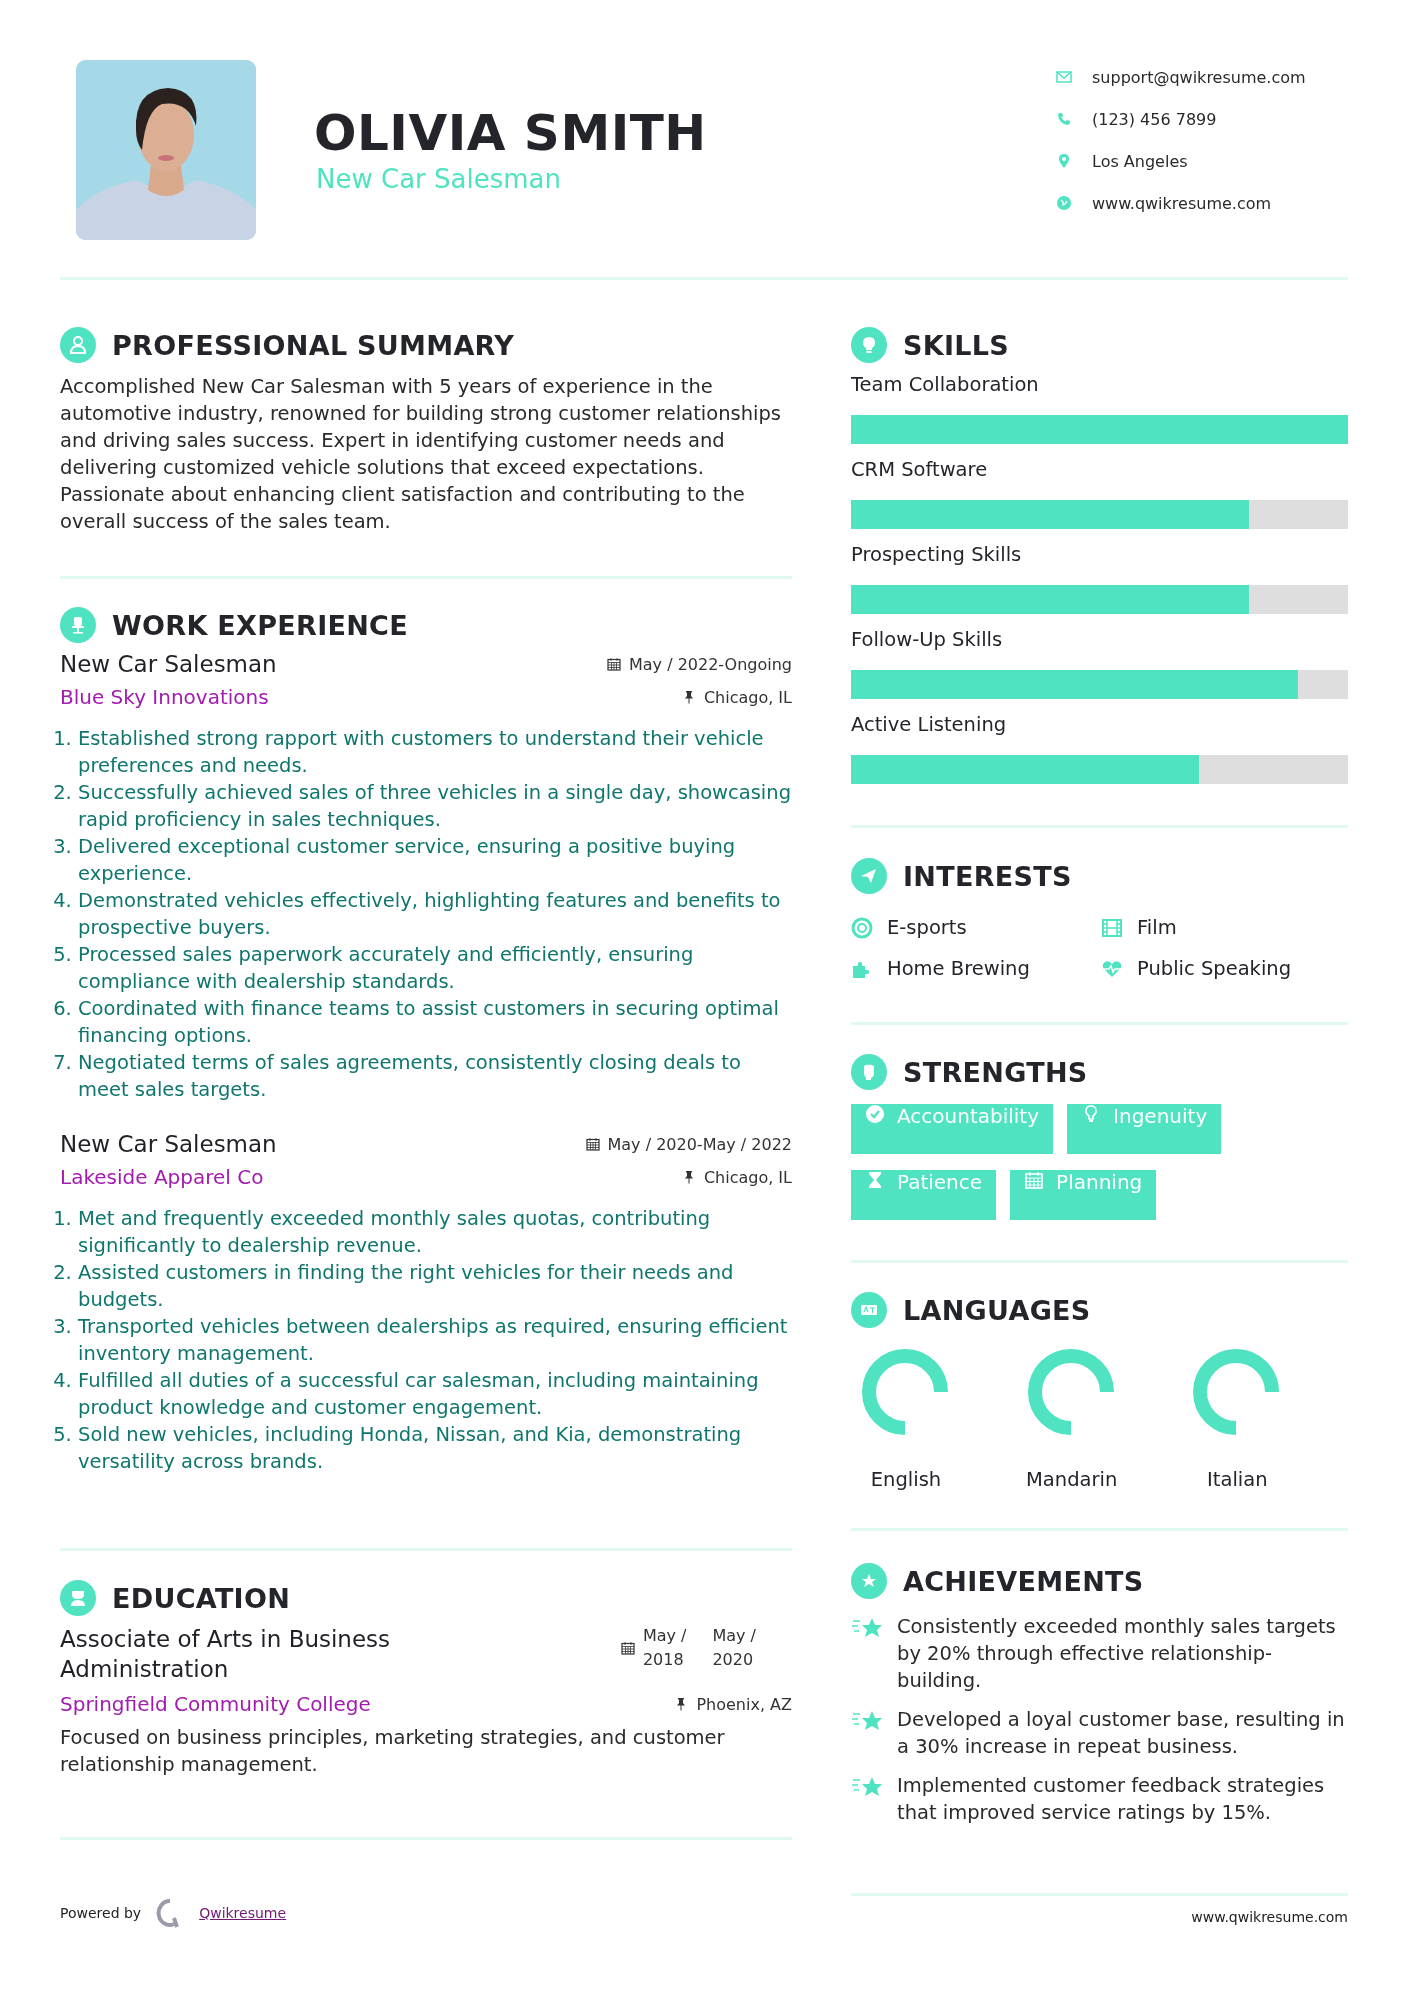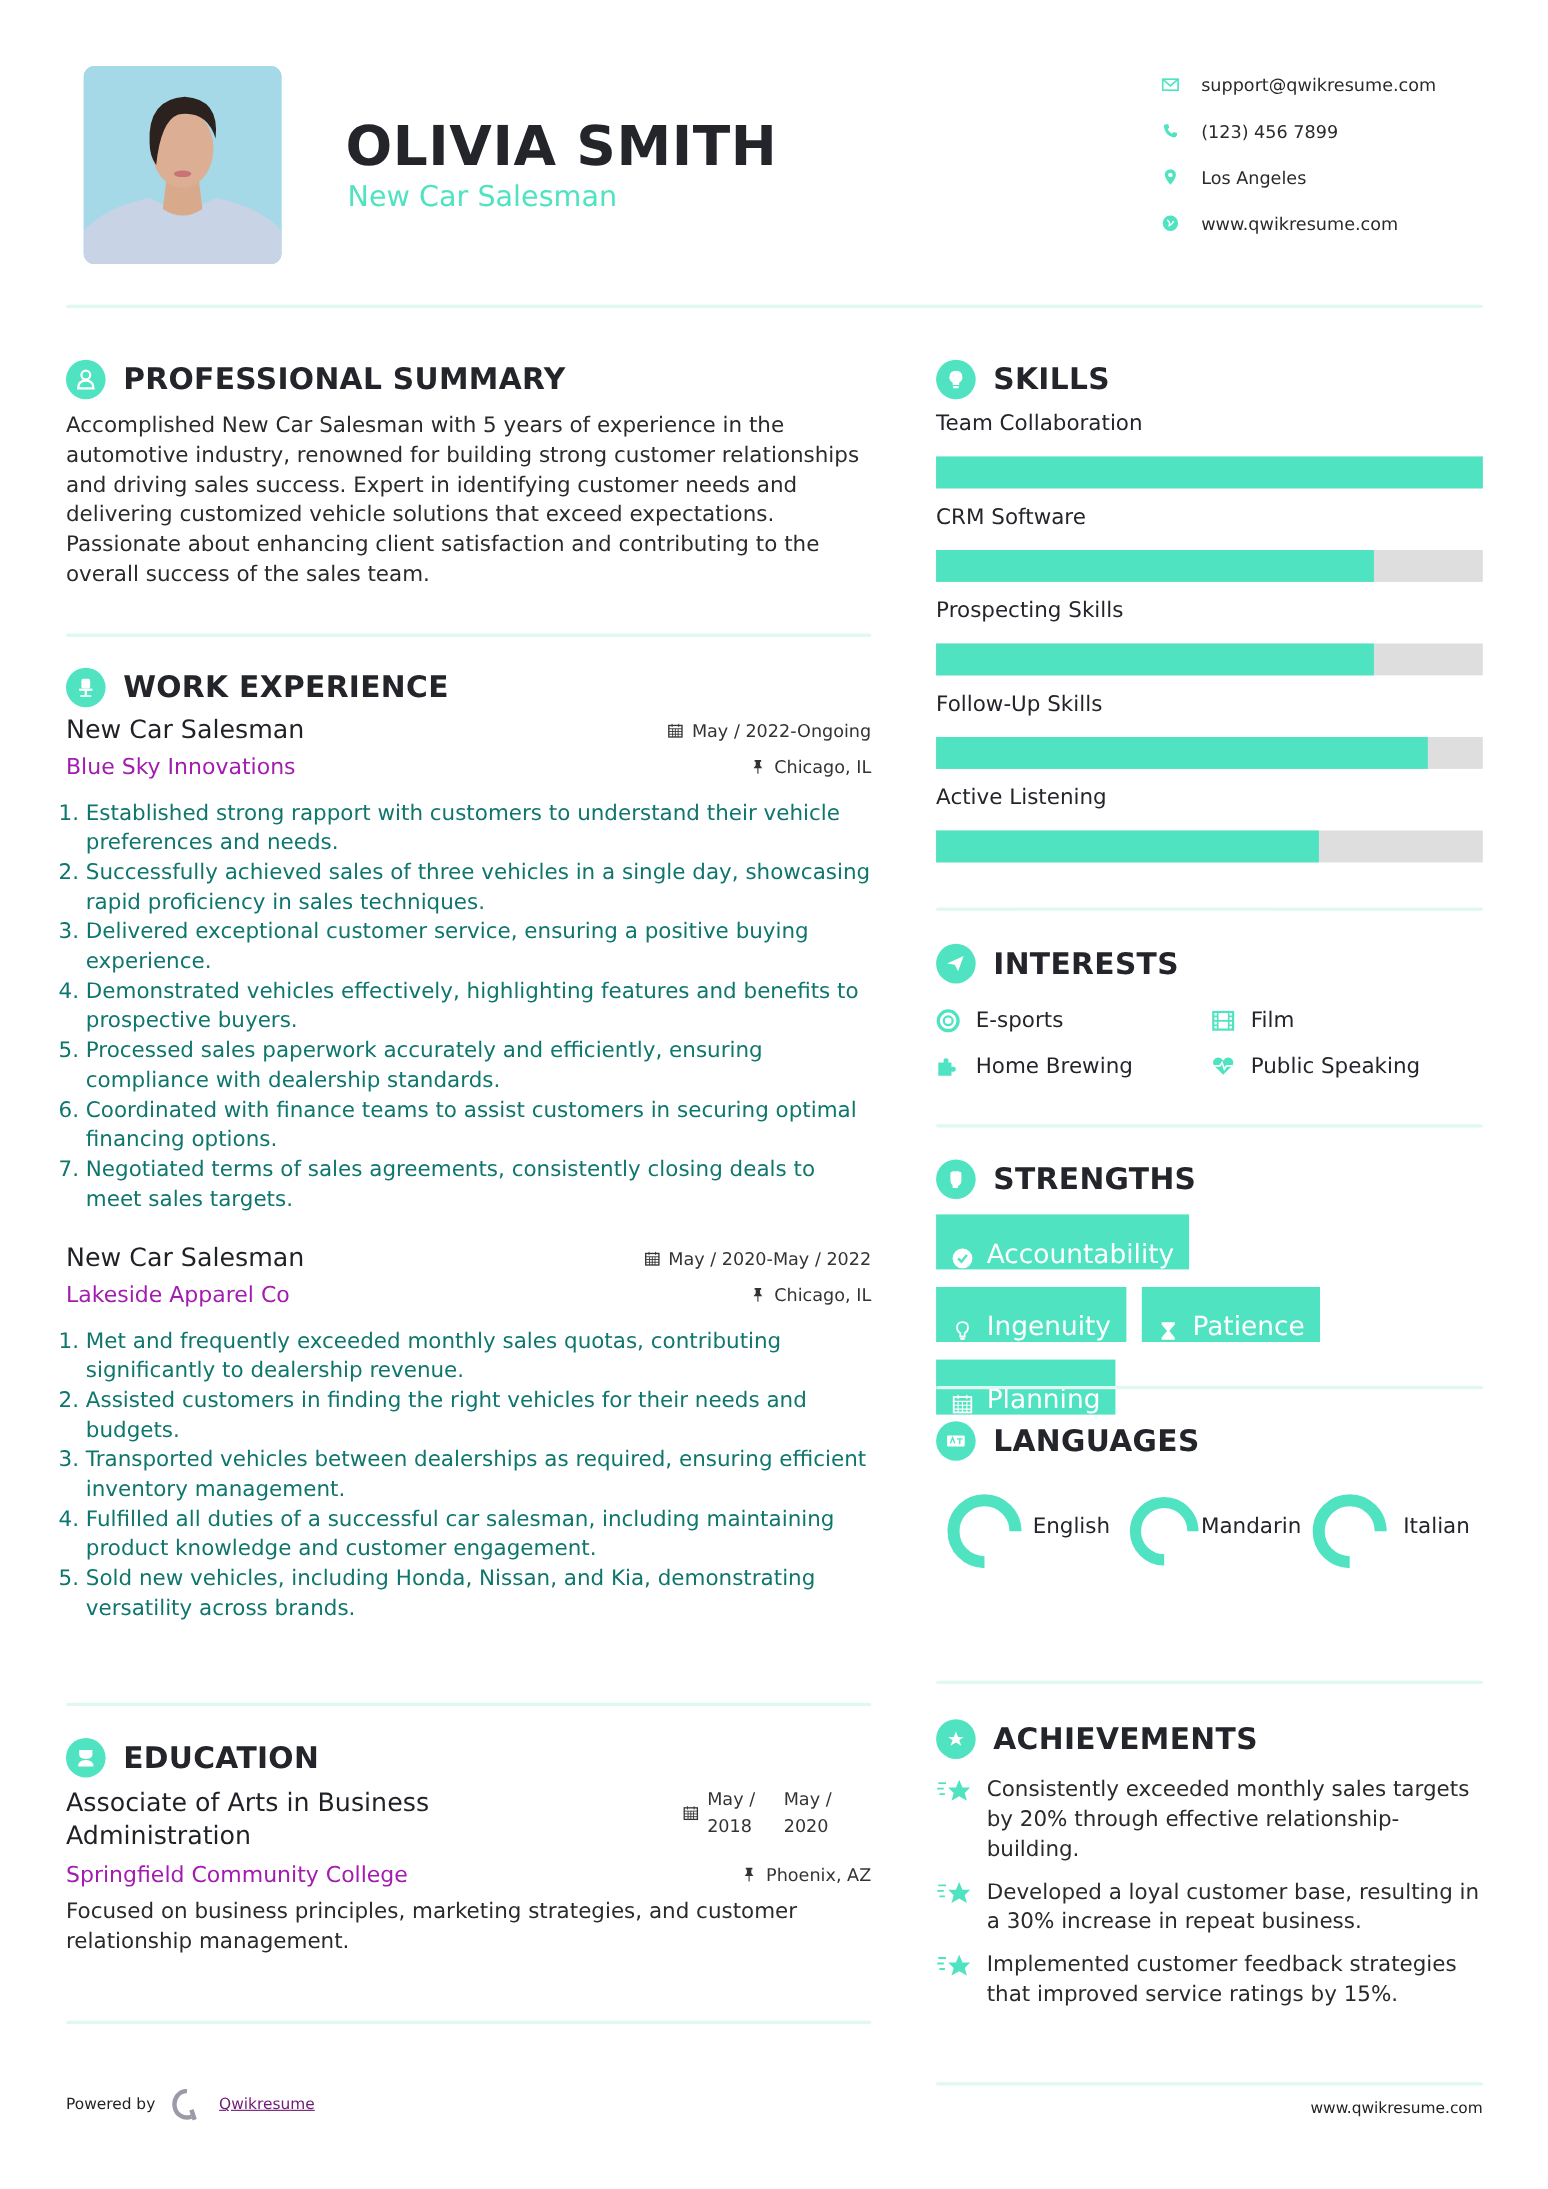--- a/index.html
+++ b/index.html
@@ -35,24 +35,24 @@
 
   
   .right{left:851px;width:497px;}
   .skill-name{font-size:19.5px;color:#23252b;height:30px;margin-top:8px;}
   .skill-track{height:29px;background:#dedede;margin-top:12px;margin-bottom:14px;position:relative;}
   .skill-fill{position:absolute;left:0;top:0;bottom:0;background:#4fe3c1;}
   .interests{display:grid;grid-template-columns:250px 240px;row-gap:18px;margin-top:20px;}
   .interest{display:flex;align-items:center;font-size:19.5px;color:#23252b;}
   .interest svg{width:22px;height:22px;margin-right:14px;flex:none;}
   .tags{display:flex;flex-wrap:wrap;gap:16px 14px;margin-top:12px;width:400px;}
-  .tag{background:#4fe3c1;color:#fff;font-size:24px;height:50px;padding:0 14px;display:flex;align-items:flex-end;}
+  .tag{background:#4fe3c1;color:#fff;font-size:20px;height:50px;padding:0 14px;display:flex;align-items:flex-start;}
   .tag svg{width:20px;height:20px;margin-right:12px;}
   .langs{display:flex;margin-top:16px;}
-  .lang{width:166px;display:flex;flex-direction:row;align-items:flex-start;}
+  .lang{width:166px;display:flex;flex-direction:column;align-items:flex-start;}
   .lang svg{width:92px;height:92px;margin-left:8px;}
   .lang-name{font-size:19.5px;color:#23252b;margin-top:30px;width:110px;text-align:center;}
   .ach{display:flex;margin-top:12px;}
   .ach svg{width:34px;height:26px;flex:none;margin-right:12px;margin-top:2px;}
   .ach-text{font-size:19.5px;line-height:27px;color:#2a2a2a;}
 
   .footer-left{left:60px;top:1900px;display:flex;align-items:center;font-size:14px;color:#222;}
   .footer-left .q{width:30px;height:30px;margin:0 14px;}
   .footer-left a{color:#701a75;text-decoration:underline;}
   .footer-right{left:1100px;top:1900px;width:248px;text-align:right;font-size:14px;color:#222;line-height:30px;}

